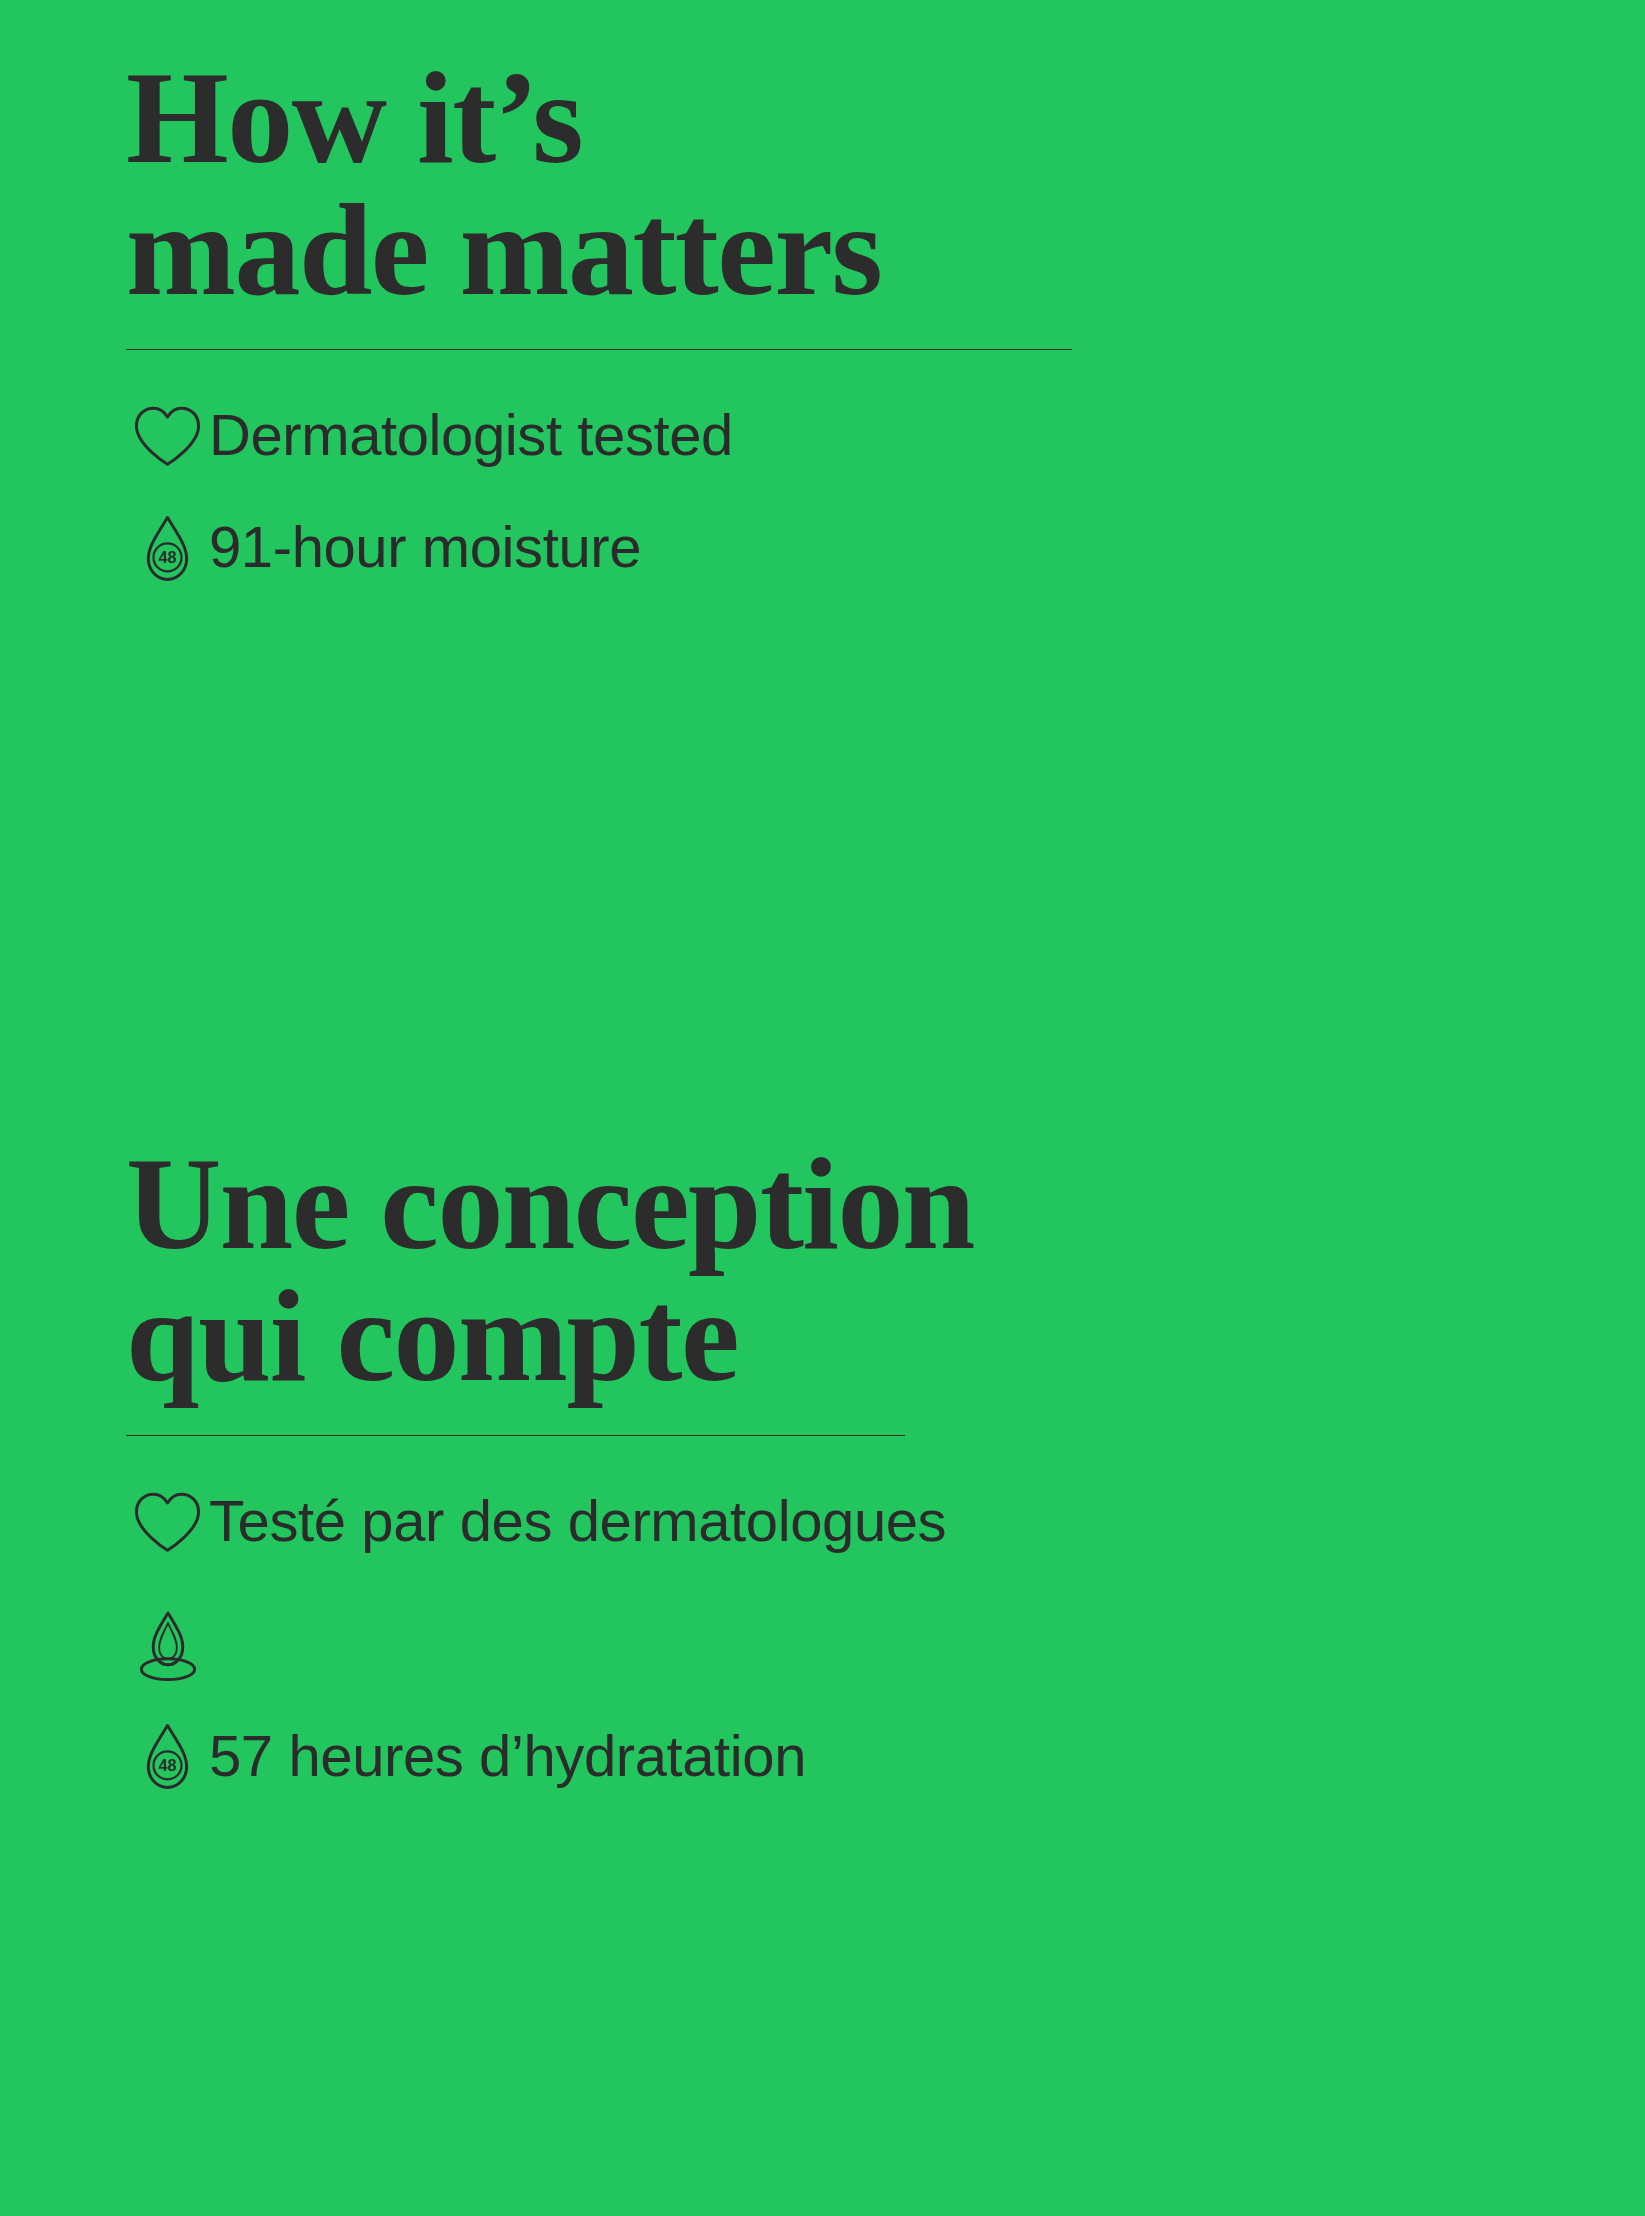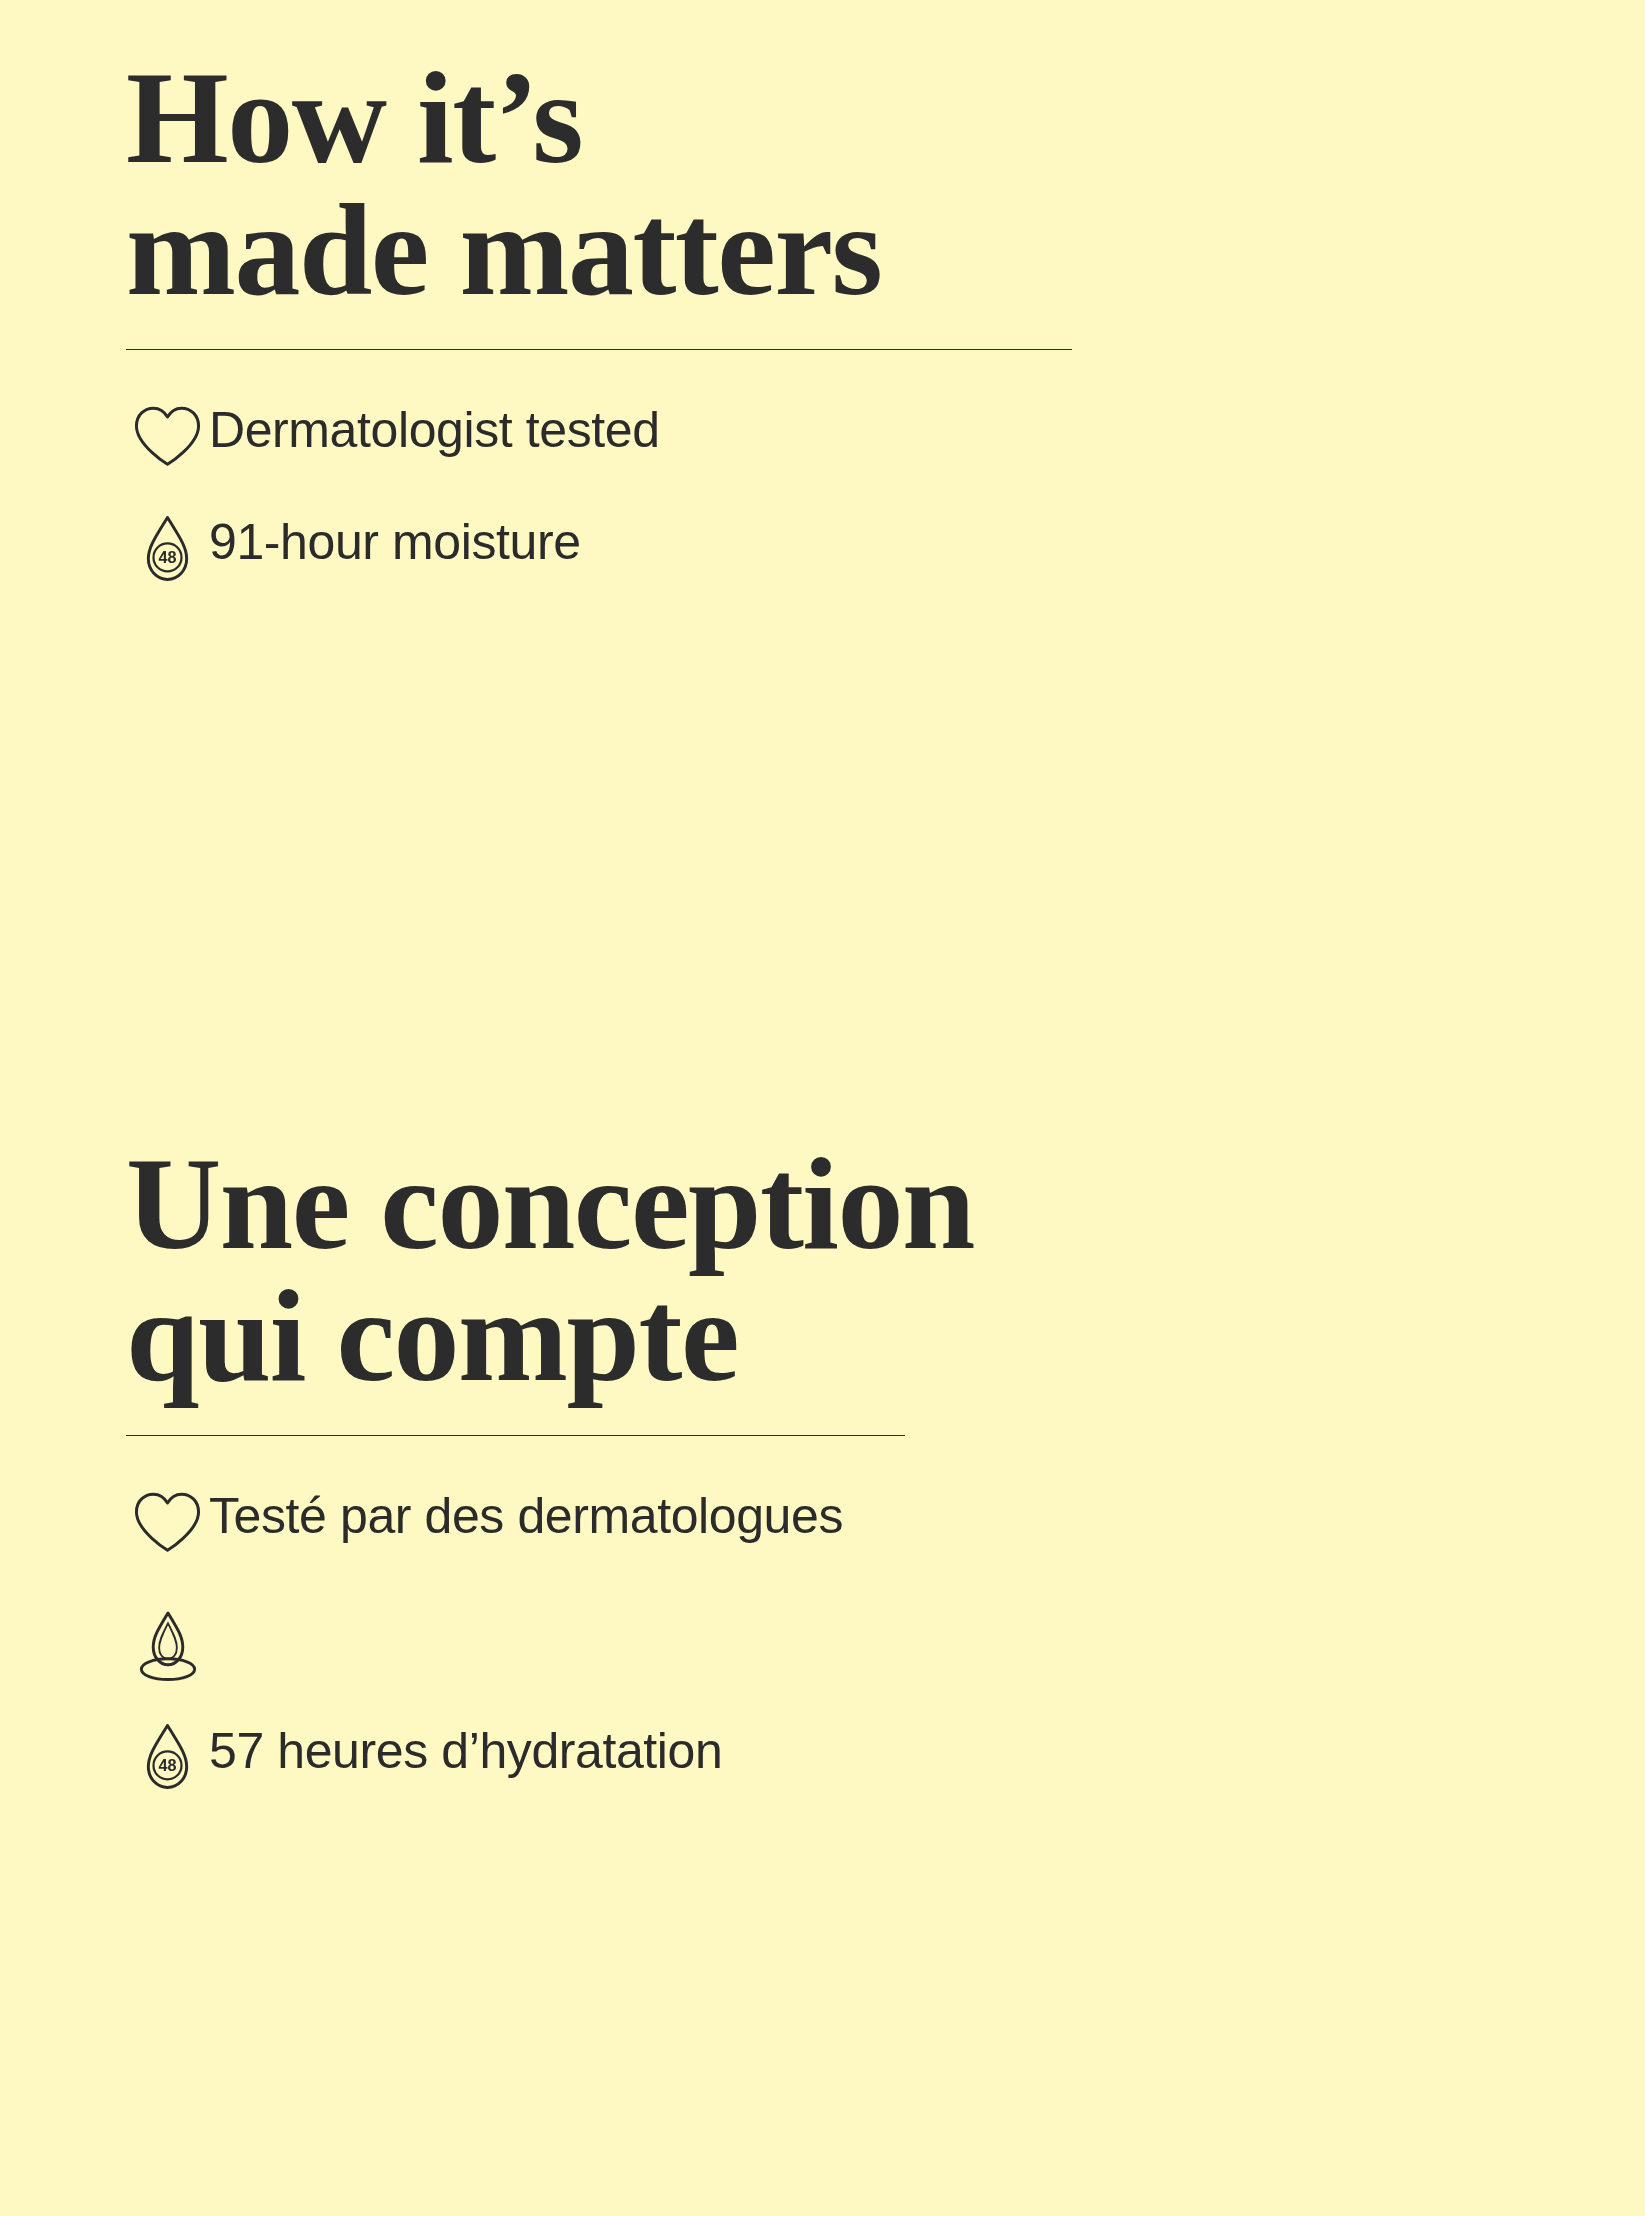--- a/index.html
+++ b/index.html
@@ -10,21 +10,21 @@
   body {
     width: 1645px;
     height: 2216px;
     font-family: "Liberation Sans", sans-serif;
     color: #2b2b2b;
     overflow: hidden;
   }
   .page {
     width: 1645px;
     height: 2216px;
-    background: #fef9c3;
+    background: #22c55e;
     box-sizing: border-box;
     padding: 0 54px;
     position: relative;
   }
   .section {
     position: absolute;
     left: 126px;
   }
   .section-1 { top: 52px; }
   .section-2 { top: 1138px; }
@@ -65,21 +65,21 @@
     display: flex;
     align-items: center;
     justify-content: center;
     margin-top: 3px;
   }
   .feature-icon svg {
     display: block;
   }
   .feature-text {
     font-family: "Liberation Sans", sans-serif;
-    font-size: 50px;
+    font-size: 58px;
     line-height: 1.22;
     color: #2b2b2b;
     white-space: pre-line;
     letter-spacing: -0.4px;
     padding-top: 4.4px;
   }
   .feature.two-line .feature-icon { margin-top: 13.3px; }
 </style>
 </head>
 <body>

